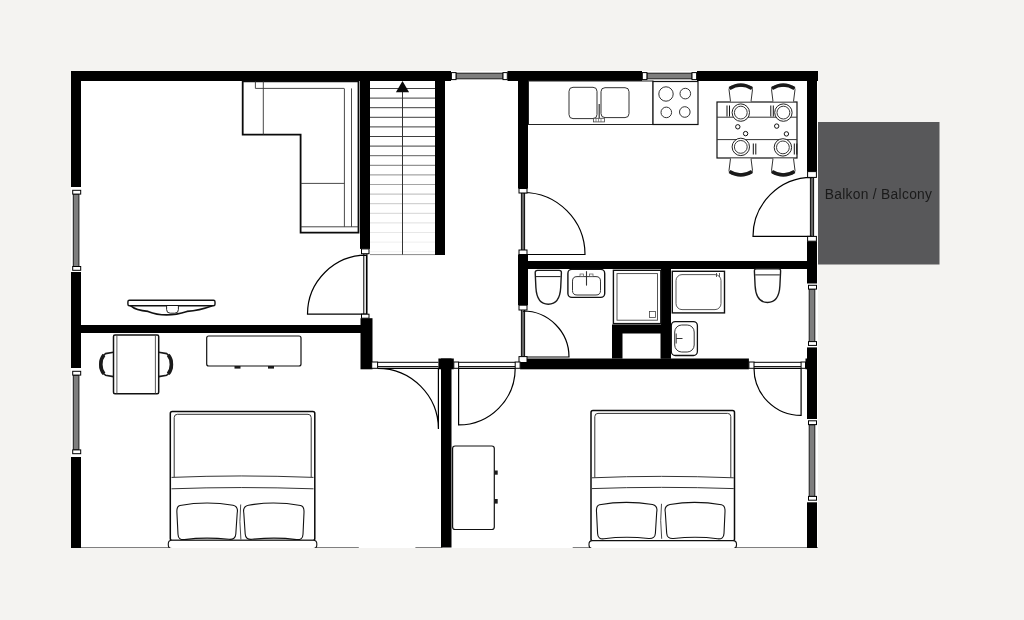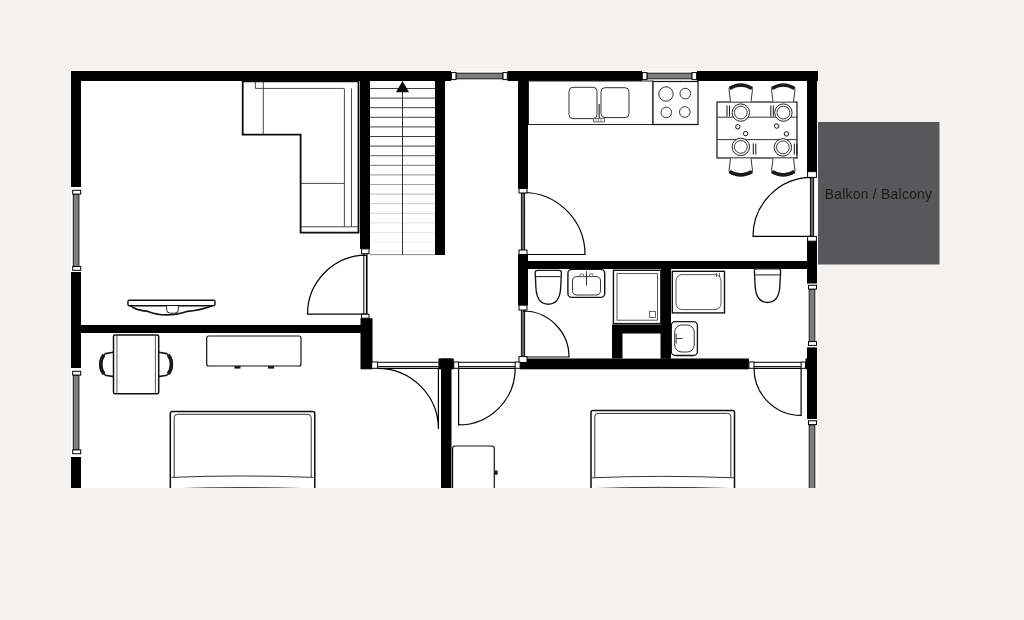--- a/index.html
+++ b/index.html
@@ -1,16 +1,16 @@
 <!DOCTYPE html>
 <html><head>
 <meta charset="utf-8">
 <style>
 html,body{margin:0;padding:0;background:#f4f3f1;font-family:"Liberation Sans",sans-serif;}
-#plan{position:relative;width:1024px;height:488px;}
+#plan{position:relative;width:1024px;height:548px;}
 </style>
 </head>
 <body>
 <div id="plan">
 <svg width="1024" height="620" viewBox="0 0 1024 620">
 
 <rect x="0" y="0" width="1024" height="620" fill="#f4f3f1"></rect>
 
 <g>
 <rect x="818" y="122" width="121.5" height="142.5" fill="#58585a"></rect>

